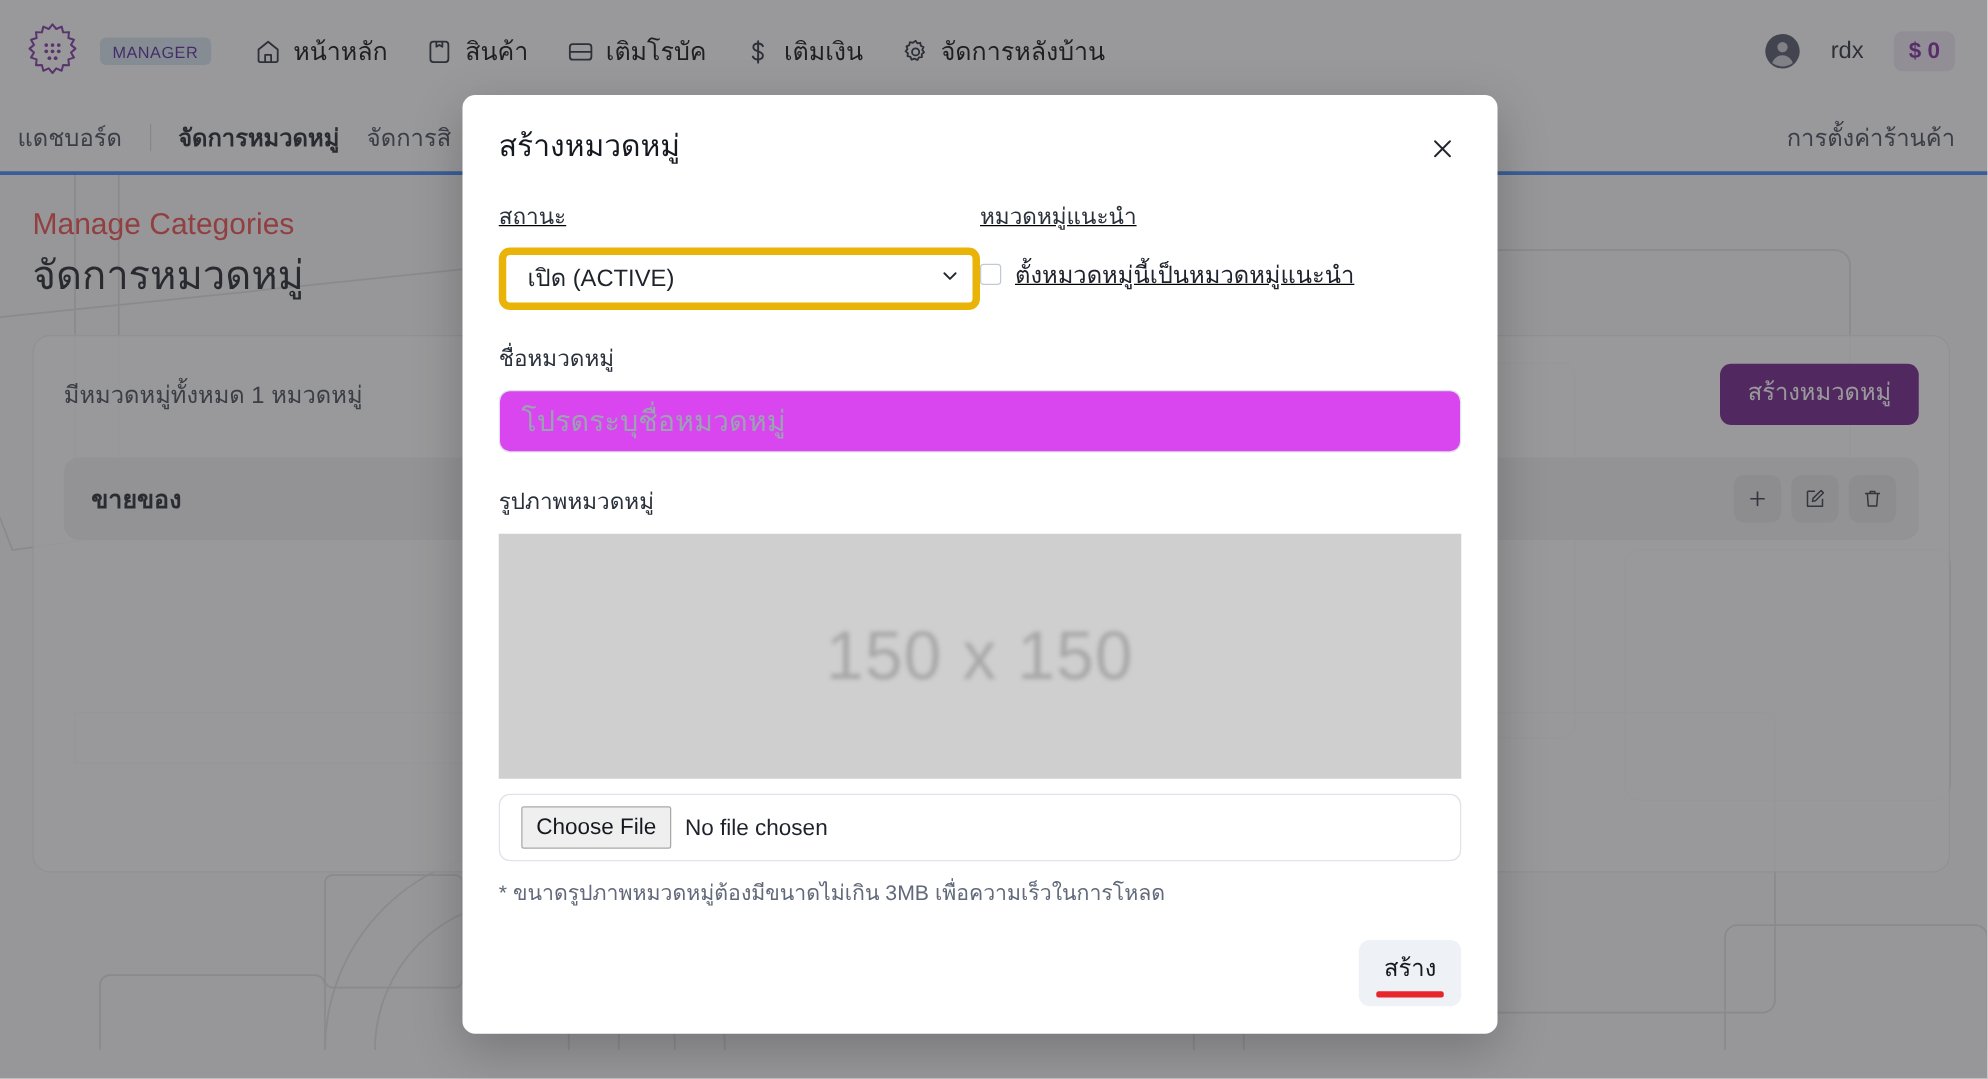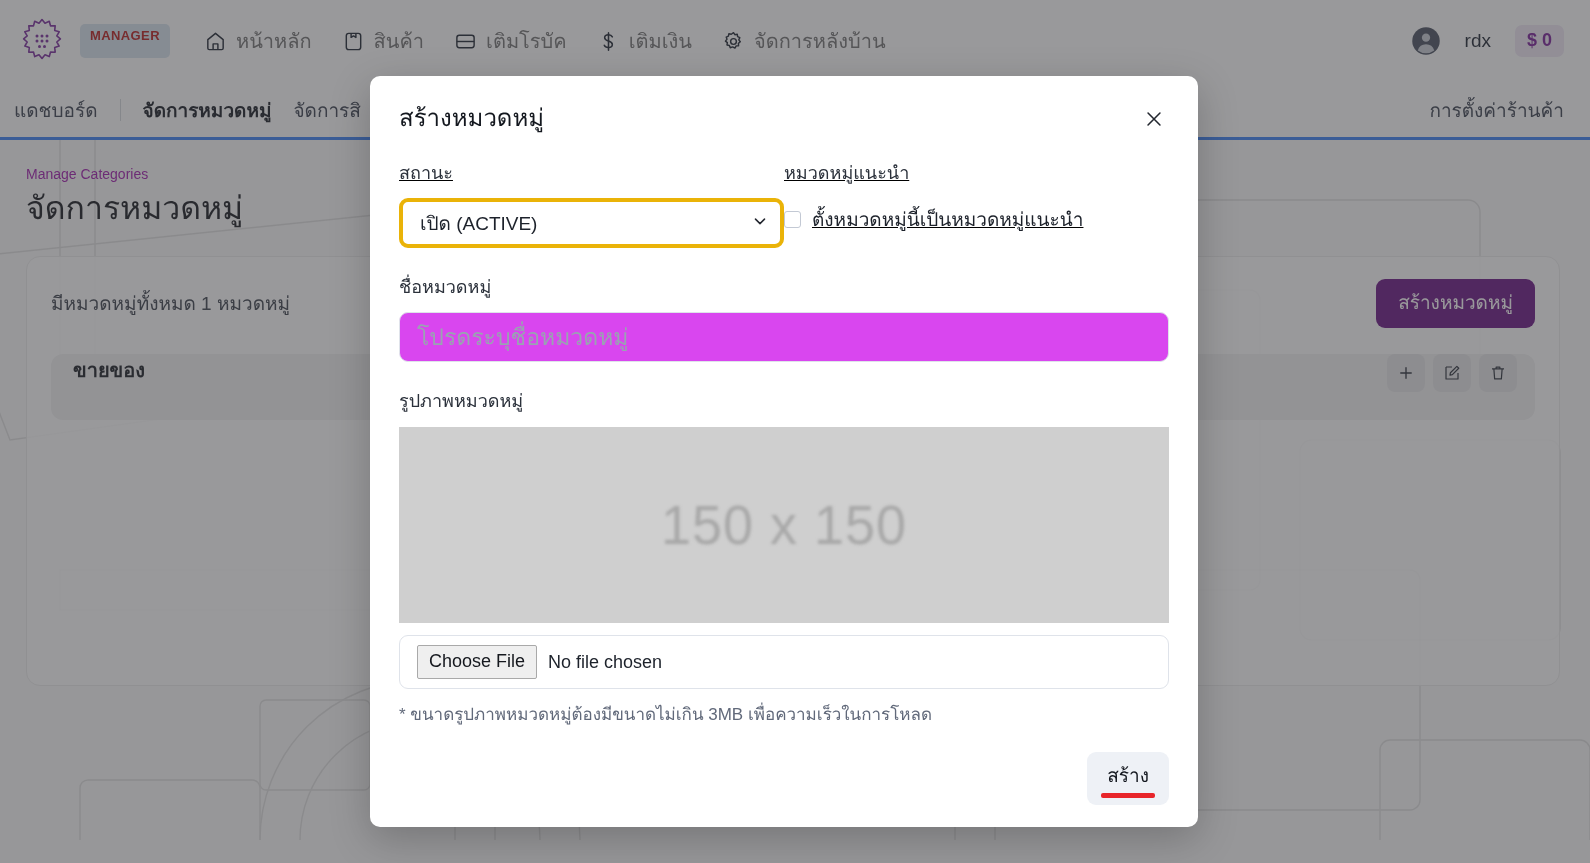--- a/index.html
+++ b/index.html
@@ -23,29 +23,29 @@
   .topbar {
     height: 82px; flex: 0 0 82px;
     background: #ffffff;
     display: flex; align-items: center;
     padding: 0 26px 0 18px;
     position: relative; z-index: 3;
   }
   .logo-wrap { display: flex; align-items: center; gap: 14px; flex: 0 0 auto; }
   .logo-mark { width: 48px; height: 48px; display: block; }
   .manager-badge {
-    font-size: 13px; font-weight: 700; letter-spacing: .4px;
-    color: #b91c1c; background: #d8e4ee;
-    padding: 5px 10px 16px; border-radius: 5px;
+    font-size: 13px; font-weight: 400; letter-spacing: .4px;
+    color: #4c1d95; background: #d8e4ee;
+    padding: 5px 10px 4px; border-radius: 5px;
     line-height: 1;
   }
   .mainnav { display: flex; align-items: center; gap: 30px; margin-left: 34px; }
   .nav-item {
     display: flex; align-items: center; gap: 9px;
-    font-size: 20px; color: #737373; cursor: pointer;
+    font-size: 20px; color: #000000; cursor: pointer;
     white-space: nowrap;
   }
   .nav-item svg { display: block; }
   .topbar-right {
     margin-left: auto; display: flex; align-items: center; gap: 24px;
   }
   .avatar-ic { width: 30px; height: 30px; display: block; }
   .user-name { font-size: 19px; color: #1d2430; }
   .balance-pill {
     background: #f0e9f5; color: #7a1f99;
@@ -73,21 +73,21 @@
     flex: 1 1 auto; position: relative;
     background: #fafafa;
     overflow: hidden;
     padding: 26px 30px 0 26px;
   }
   .bg-art {
     position: absolute; inset: 0;
     pointer-events: none; opacity: .5;
   }
   .page-head { position: relative; z-index: 2; }
-  .eyebrow { font-size: 14px; color: #a21caf; line-height: 1.2; }
+  .eyebrow { font-size: 24px; color: #ef4444; line-height: 1.2; }
   .page-title {
     font-size: 32px; color: #15181e; font-weight: 400;
     margin-top: 5px; line-height: 1.25;
   }
   .panel {
     position: relative; z-index: 2;
     margin-top: 28px;
     background: rgba(255,255,255,.86);
     border: 1px solid #ededed;
     border-radius: 14px;
@@ -101,21 +101,21 @@
   .primary-btn {
     background: #6a1384; color: #fff;
     border: none; border-radius: 9px;
     font-size: 19px; font-family: inherit;
     padding: 13px 22px; cursor: pointer;
     line-height: 1.2;
   }
   .cat-row {
     margin-top: 26px;
     background: #f2f2f3; border-radius: 12px;
-    height: 66px; display: flex; align-items: flex-start;
+    height: 66px; display: flex; align-items: center;
     padding: 0 18px 0 22px;
   }
   .cat-name { font-size: 20px; font-weight: 700; color: #181c23; }
   .row-actions { margin-left: auto; display: flex; gap: 8px; }
   .icon-btn {
     width: 38px; height: 38px; border-radius: 8px;
     background: #e7e7e9; border: none; cursor: pointer;
     display: flex; align-items: center; justify-content: center;
   }
   .icon-btn svg { display: block; }
@@ -148,21 +148,21 @@
     padding: 4px; margin-top: 2px; line-height: 0;
   }
   .field-row {
     display: flex; margin-top: 24px; text-decoration: underline;
   }
   .col { flex: 1 1 0; min-width: 0; }
   .f-label { font-size: 18px; color: #2b313b; display: block; }
   .select-wrap { position: relative; margin-top: 11px; }
   .select-box {
     width: 100%; height: 50px;
-    border: 4px solid #eab308; border-radius: 9px;
+    border: 6px solid #eab308; border-radius: 9px;
     background: #fff; font-size: 19px; color: #1d222b;
     padding: 0 40px 0 17px;
     font-family: inherit;
     appearance: none; -webkit-appearance: none;
     cursor: pointer;
   }
   .sel-chev {
     position: absolute; right: 15px; top: 50%;
     transform: translateY(-50%); pointer-events: none;
   }

